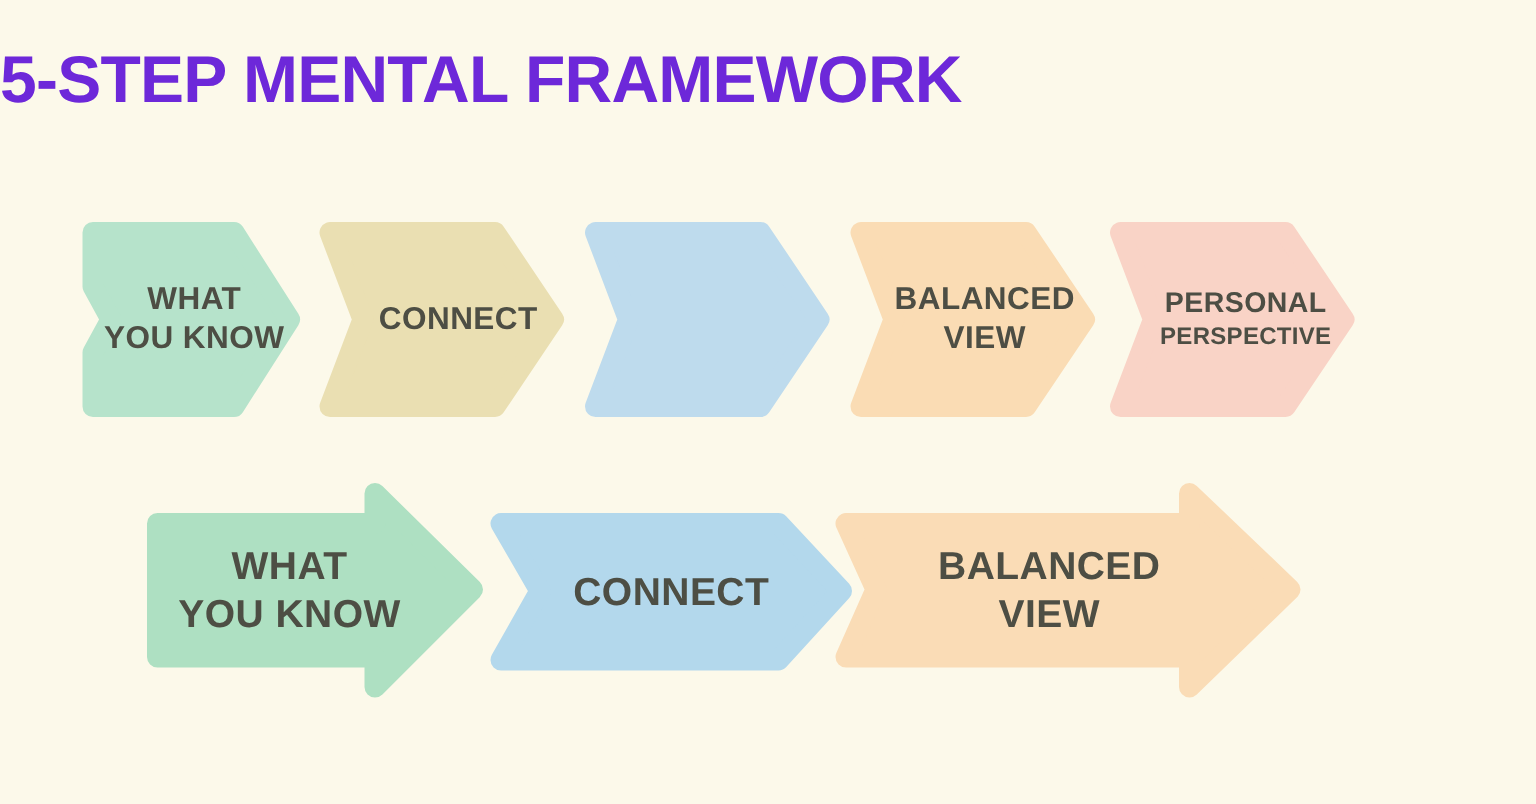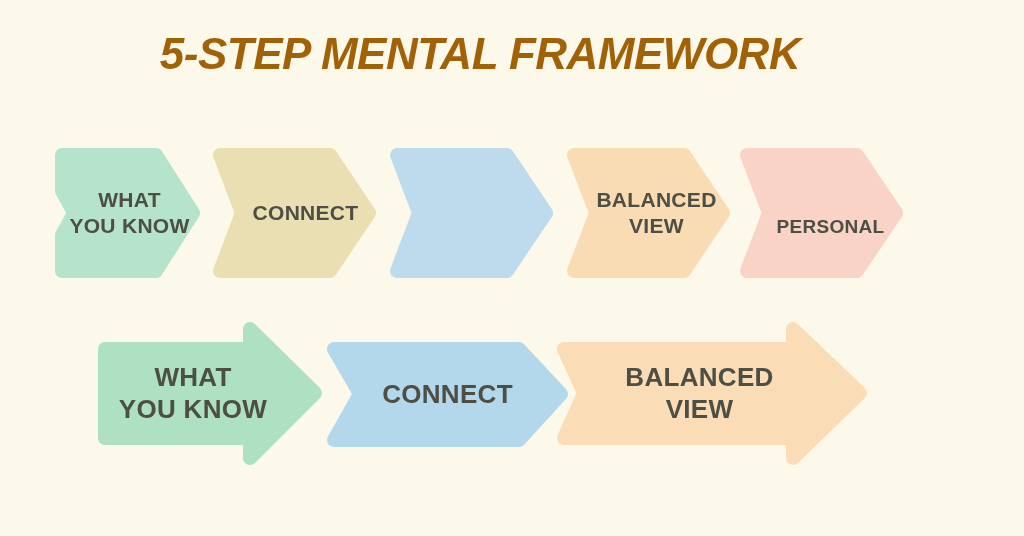--- a/index.html
+++ b/index.html
@@ -5,25 +5,23 @@
   html, body { margin: 0; padding: 0; }
   body {
     width: 1024px; height: 536px;
     background: #fcf9ea;
     font-family: "Liberation Sans", sans-serif;
     overflow: hidden;
   }
   .canvas { position: relative; width: 1024px; height: 536px; }
   .title {
     position: absolute; left: 0; top: 30px; width: 960px; margin: 0;
-    text-align: center;
     font-size: 44px; font-weight: 700; letter-spacing: -0.5px;
-    color: #a16207;
+    color: #6d28d9;
     line-height: 1.1;
-    font-style: italic;
   }
   .arr { position: absolute; overflow: visible; display: block; }
   .arr polygon { stroke-width: 14; stroke-linejoin: round; }
   .lbl {
     position: absolute; display: flex; flex-direction: column;
     align-items: center; justify-content: center;
     text-align: center; box-sizing: border-box;
     color: #4d4e44; font-weight: 700;
   }
   .lbl span { display: block; }
@@ -35,21 +33,21 @@
   
   .a11 { left: 55px;  top: 148px; width: 145px; height: 130px; }
   .a12 { left: 213px; top: 148px; width: 163px; height: 130px; }
   .a13 { left: 390px; top: 148px; width: 163px; height: 130px; }
   .a14 { left: 567px; top: 148px; width: 163px; height: 130px; }
   .a15 { left: 740px; top: 148px; width: 163px; height: 130px; }
   .l11 { left: 55px;  top: 148px; width: 145px; height: 130px; padding-left: 4px; }
   .l12 { left: 213px; top: 148px; width: 163px; height: 130px; padding-left: 22px; }
   .l13 { left: 390px; top: 148px; width: 163px; height: 130px; padding-left: 22px; }
   .l14 { left: 567px; top: 148px; width: 163px; height: 130px; padding-left: 16px; }
-  .l15 { left: 740px; top: 162px; width: 163px; height: 130px; padding-left: 18px; }
+  .l15 { left: 740px; top: 148px; width: 163px; height: 130px; padding-left: 18px; }
 
   
   .a21 { left: 98px;  top: 322px; width: 224px; height: 143px; }
   .a22 { left: 327px; top: 342px; width: 241px; height: 105px; }
   .a23 { left: 557px; top: 322px; width: 310px; height: 143px; }
   .l21 { left: 98px;  top: 322px; width: 190px; height: 143px; }
   .l22 { left: 327px; top: 342px; width: 241px; height: 105px; }
   .l23 { left: 557px; top: 322px; width: 285px; height: 143px; }
 </style>
 </head>
@@ -81,20 +79,21 @@
   </div>
   <div class="lbl r1 l12">
     <span>CONNECT</span>
   </div>
   <div class="lbl r1 l14">
     <span>BALANCED</span>
     <span>VIEW</span>
   </div>
   <div class="lbl r1 l15">
     <span class="sz19">PERSONAL</span>
+    <span class="sz16">PERSPECTIVE</span>
   </div>
 
   <svg class="arr a21" viewBox="0 0 224 143">
     <polygon points="7,27 152,27 152,7 217,71 152,136 152,116 7,116" fill="#aee0c2" stroke="#aee0c2"></polygon>
   </svg>
   <svg class="arr a22" viewBox="0 0 241 105">
     <polygon points="7,7 192,7 234,52 192,98 7,98 33,52" fill="#b3d8ec" stroke="#b3d8ec"></polygon>
   </svg>
   <svg class="arr a23" viewBox="0 0 310 143">
     <polygon points="7,27 236,27 236,7 303,71 236,136 236,116 7,116 27,71" fill="#fadcb6" stroke="#fadcb6"></polygon>

